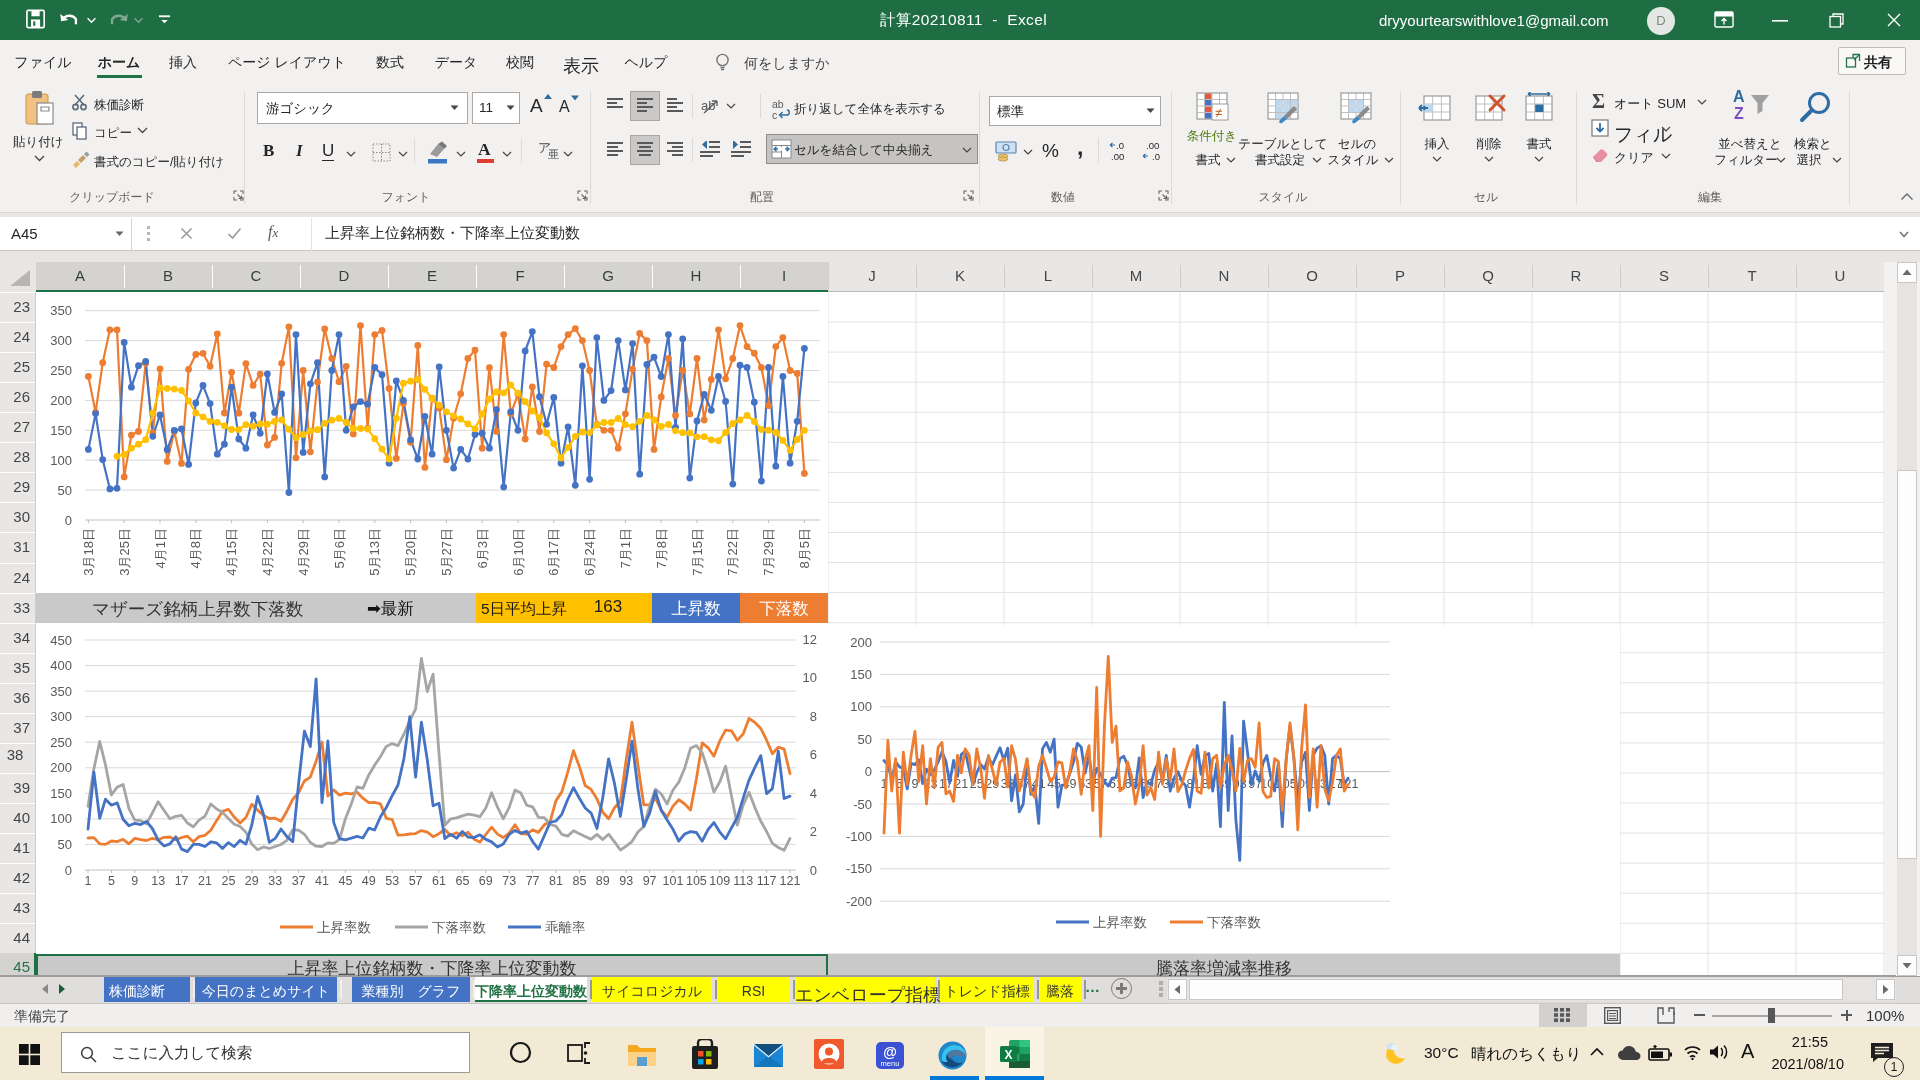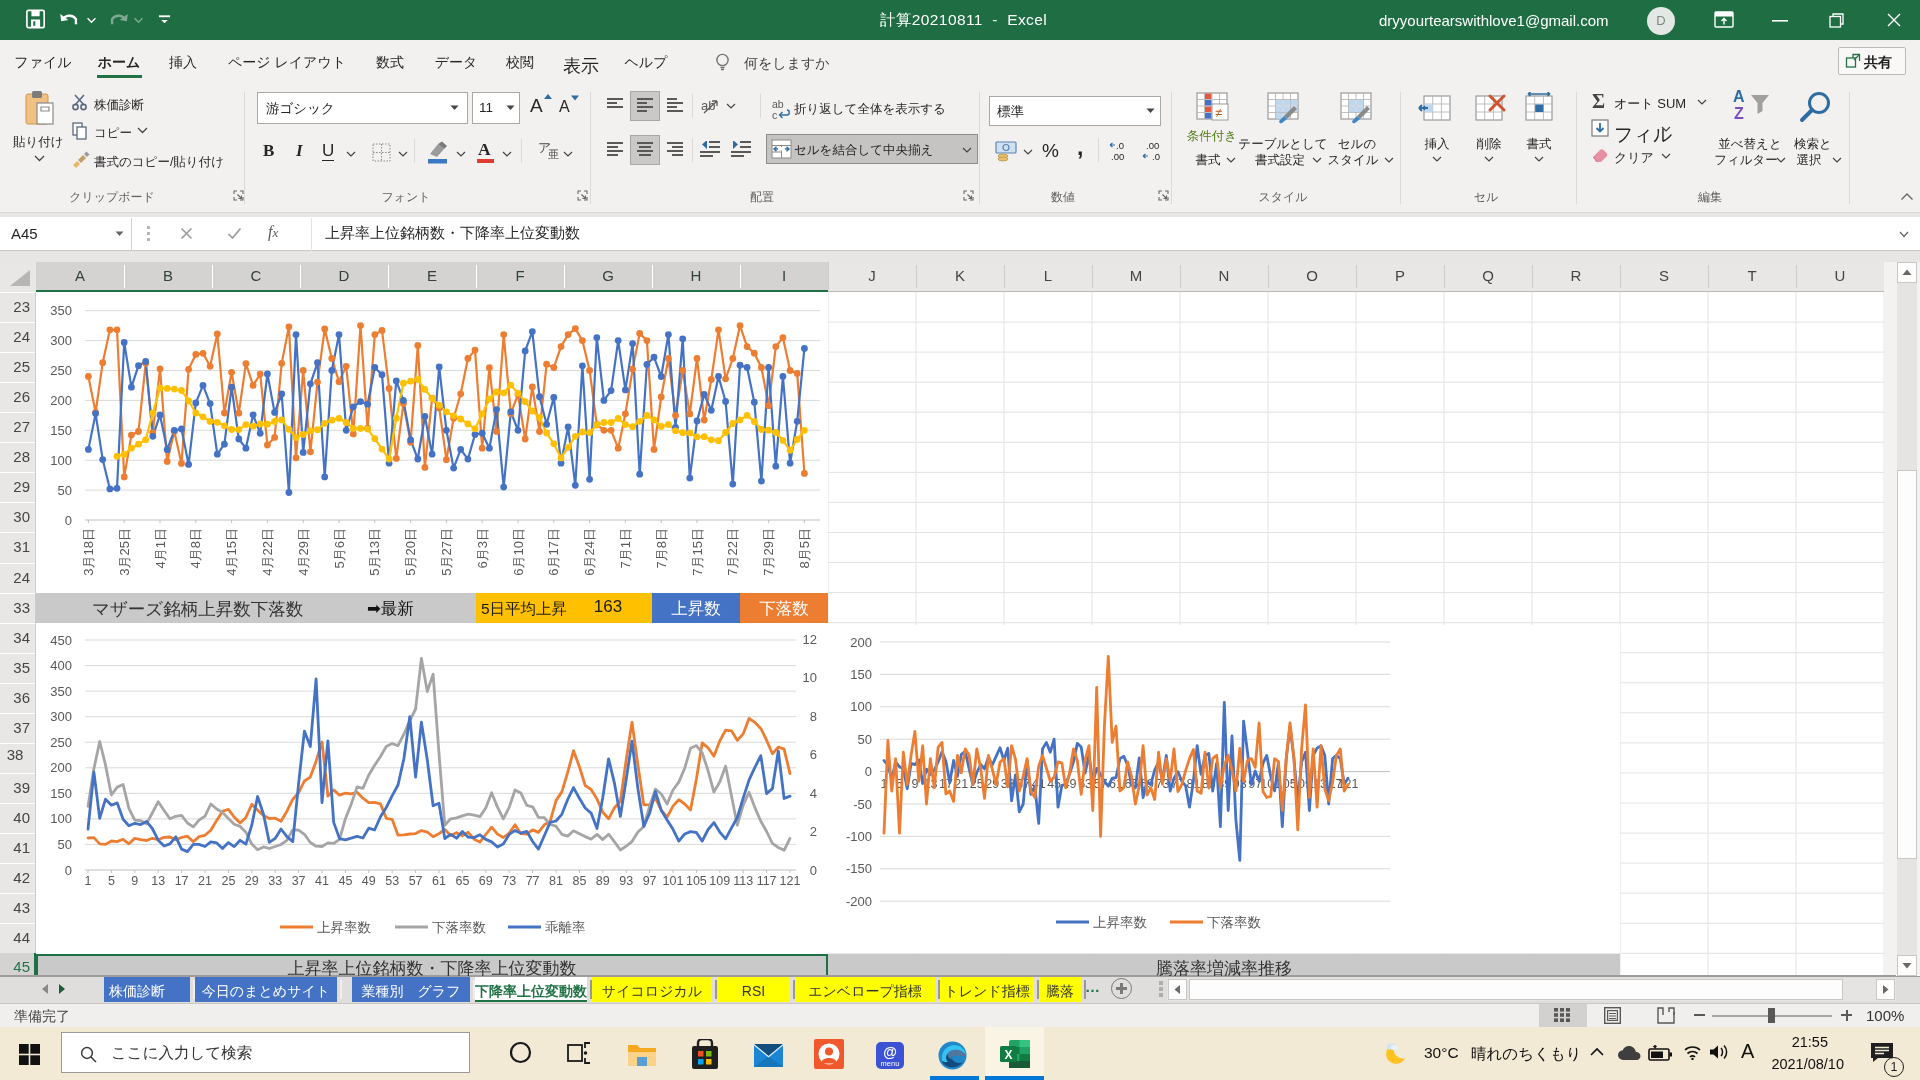--- a/index.html
+++ b/index.html
@@ -1186,21 +1186,21 @@
     <div class="abs" style="left:475px;top:977px;width:112px;height:25px;background:#ffffff;border-bottom:2px solid #217346;"></div>
     <div class="t" style="left:475px;top:983px;width:112px;text-align:center;font-size:14px;color:#217346;font-weight:bold;">下降率上位変動数</div>
     <div class="abs" style="left:590px;top:980px;width:1.5px;height:19px;background:#9a9896"></div>
     <div class="abs" style="left:592px;top:977px;width:120px;height:25px;background:#ffff00;"></div>
     <div class="t" style="left:592px;top:983px;width:120px;text-align:center;font-size:14px;color:#333;">サイコロジカル</div>
     <div class="abs" style="left:715px;top:980px;width:1.5px;height:19px;background:#9a9896"></div>
     <div class="abs" style="left:717px;top:977px;width:73px;height:25px;background:#ffff00;"></div>
     <div class="t" style="left:717px;top:983px;width:73px;text-align:center;font-size:14px;color:#333;">RSI</div>
     <div class="abs" style="left:793px;top:980px;width:1.5px;height:19px;background:#9a9896"></div>
     <div class="abs" style="left:795px;top:977px;width:140px;height:25px;background:#ffff00;"></div>
-    <div class="t" style="left:795px;top:983px;width:140px;text-align:center;font-size:14px;color:#333;">エンベロープ指標</div>
+    <div class="t" style="left:795px;top:983px;width:140px;text-align:center;font-size:18px;color:#333;">エンベロープ指標</div>
     <div class="abs" style="left:938px;top:980px;width:1.5px;height:19px;background:#9a9896"></div>
     <div class="abs" style="left:940px;top:977px;width:94px;height:25px;background:#ffff00;"></div>
     <div class="t" style="left:940px;top:983px;width:94px;text-align:center;font-size:14px;color:#333;">トレンド指標</div>
     <div class="abs" style="left:1037px;top:980px;width:1.5px;height:19px;background:#9a9896"></div>
     <div class="abs" style="left:1039px;top:977px;width:42px;height:25px;background:#ffff00;"></div>
     <div class="t" style="left:1039px;top:983px;width:42px;text-align:center;font-size:14px;color:#333;">騰落</div>
     <div class="abs" style="left:1084px;top:980px;width:1.5px;height:19px;background:#9a9896"></div>
 <div class="t" style="left:1085px;top:978px;font-size:15px;color:#217346;font-weight:bold">…</div>
 <div class="abs" style="left:1111px;top:978px;width:21px;height:21px;border-radius:50%;border:1.6px solid #7b7977"></div>
 <div class="abs" style="left:1116px;top:987.2px;width:11px;height:2.4px;background:#7b7977"></div>

